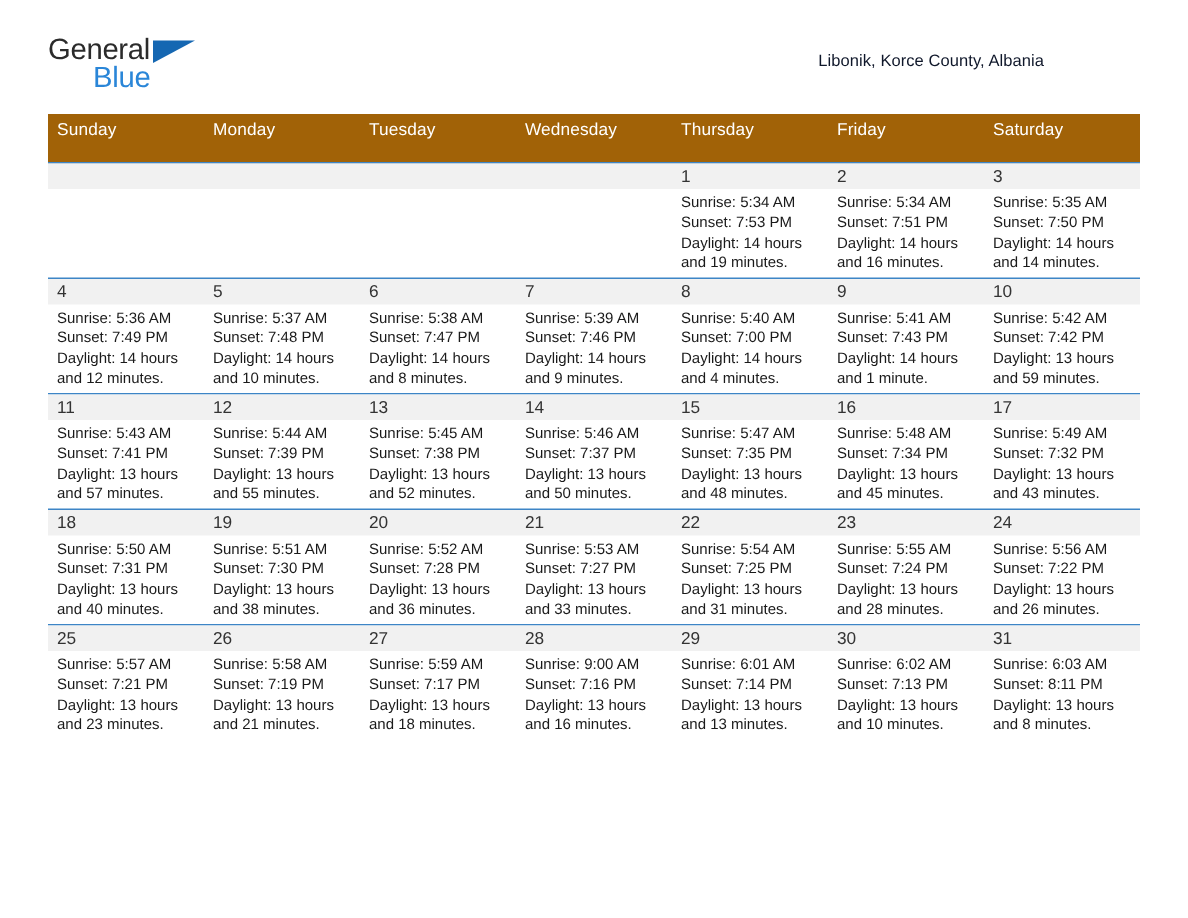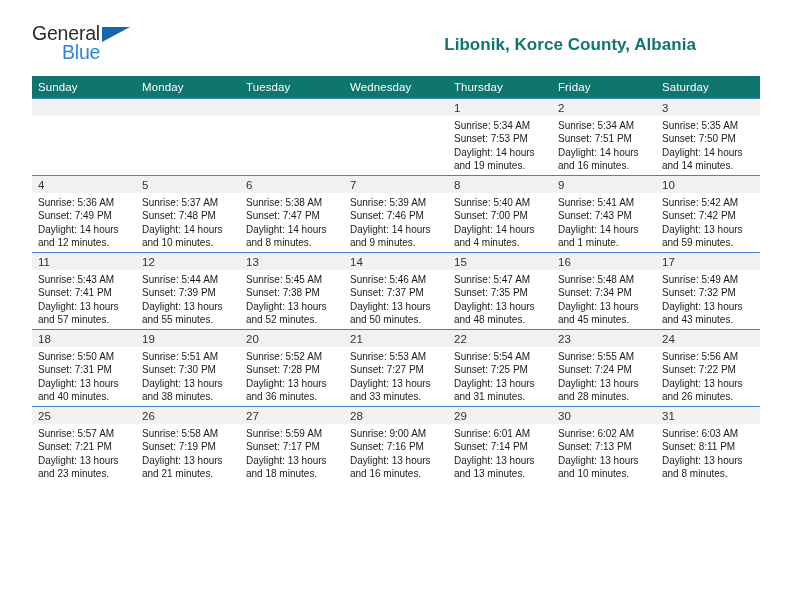--- a/index.html
+++ b/index.html
@@ -70,41 +70,40 @@
     padding-top: 2px;
   }
   .cal-title {
     font-size: 28.5px;
     font-weight: normal;
     color: #1a1a1a;
     line-height: 1.05;
     letter-spacing: 0.1px;
   }
   .cal-sub {
-    font-size: 17px;
-    color: #0f766e;
+    font-size: 11px;
+    color: #0f172a;
     margin-top: 9px;
     letter-spacing: 0.05px;
-    font-weight: bold;
   }
 
   
   .cal {
     width: 728px;
     border-collapse: collapse;
     table-layout: fixed;
     margin-top: 4px;
   }
   .cal th {
-    background: #0f766e;
+    background: #a16207;
     color: #ffffff;
     font-size: 11.5px;
     font-weight: normal;
     text-align: left;
-    padding: 4px 0 5px 6px;
+    padding: 4px 0 15px 6px;
     height: 13px;
     letter-spacing: 0.1px;
   }
   .cal td {
     width: 104px;
     vertical-align: top;
     padding: 0;
     border-top: 1px solid #3d85c6;
     background: #ffffff;
     height: 76px;

